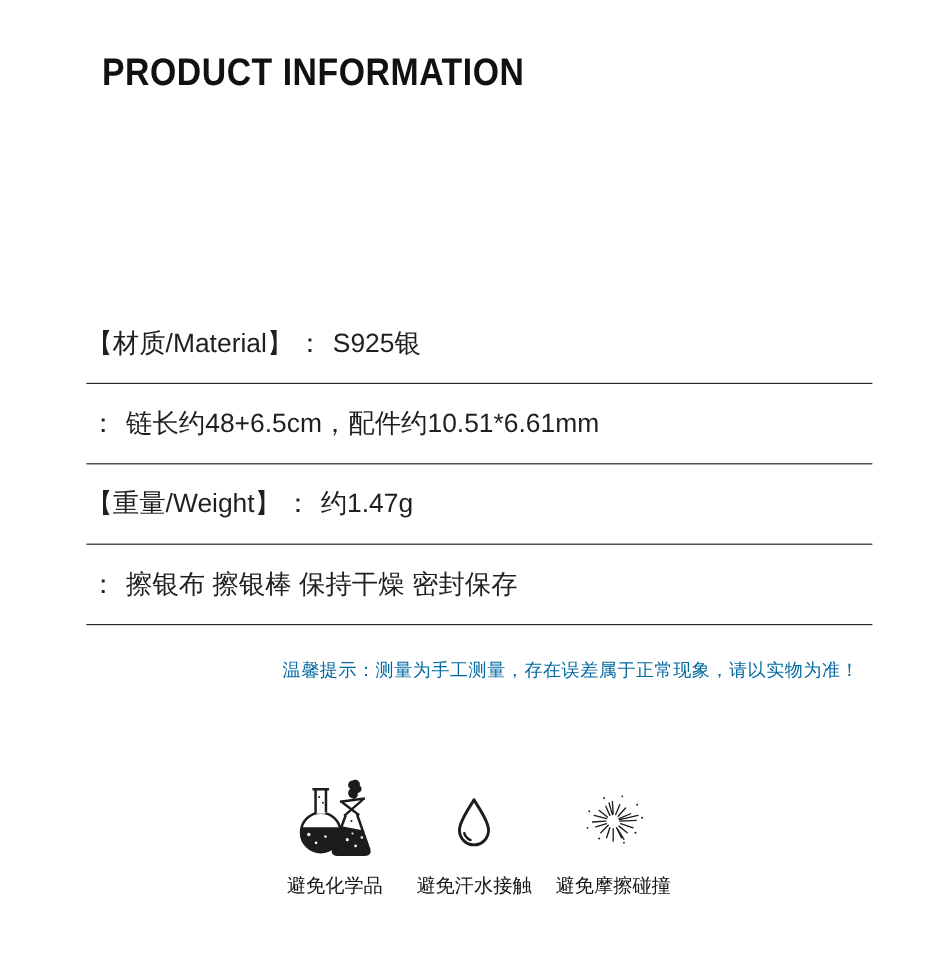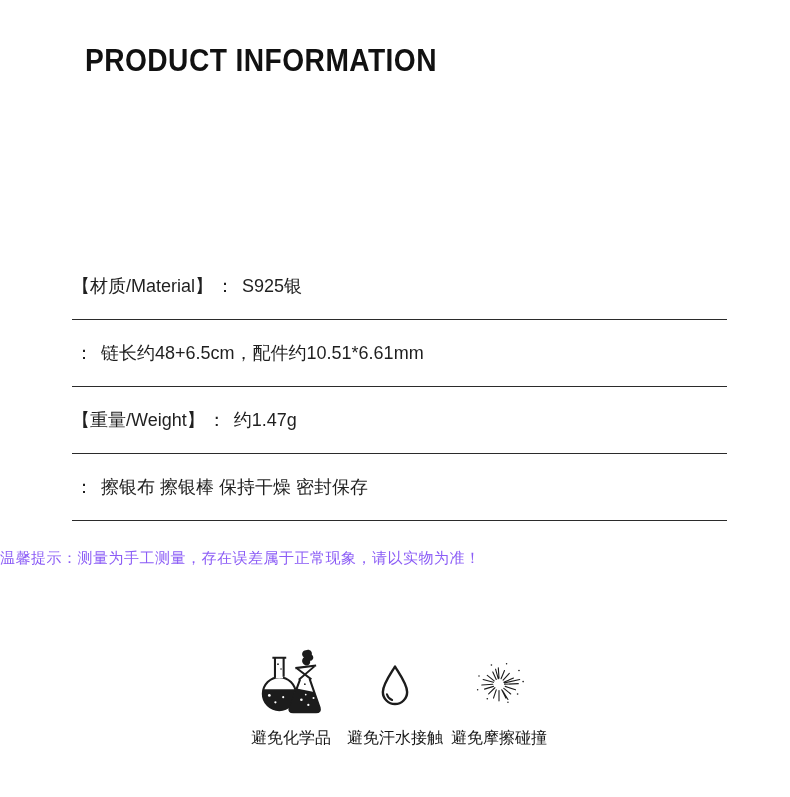--- a/index.html
+++ b/index.html
@@ -11,31 +11,31 @@
     position:absolute; top:42px; left:85px;
     font-size:32px; font-weight:800; color:#111111;
     white-space:nowrap; transform:scaleX(0.88); transform-origin:left center;
     letter-spacing:0.5px;
   }
 
   .specs { position:absolute; top:253px; left:72px; width:655px; }
   .spec-row {
     height:67px; display:flex; align-items:center;
     border-bottom:1px solid #2b2b2b;
-    font-size:18px; font-weight:500; color:#1f1f1f; white-space:nowrap;
+    font-size:22px; font-weight:500; color:#1f1f1f; white-space:nowrap;
   }
   .spec-sep { padding:0 8px 0 3px; }
 
   .notice {
     position:absolute; top:549px; left:0; width:716px;
-    text-align:left; font-size:15px; color:#8b5cf6; letter-spacing:0.5px;
+    text-align:right; font-size:15px; color:#0369a1; letter-spacing:0.5px;
   }
 
   .care { position:absolute; top:644px; left:0; width:790px;
-    display:flex; justify-content:center; gap:4px; }
+    display:flex; justify-content:center; gap:16px; }
   .care-item { width:100px; display:flex; flex-direction:column; align-items:center; }
   .care-icon-box { height:82px; display:flex; align-items:center; justify-content:center; }
   .care-label { margin-top:2px; font-size:16px; color:#151515; white-space:nowrap; }
 
   svg .ln { stroke:#1c1c1c; fill:none; }
   svg .fl { fill:#1c1c1c; stroke:none; }
   svg .wh { fill:#ffffff; stroke:none; }
 </style>
 </head>
 <body>

